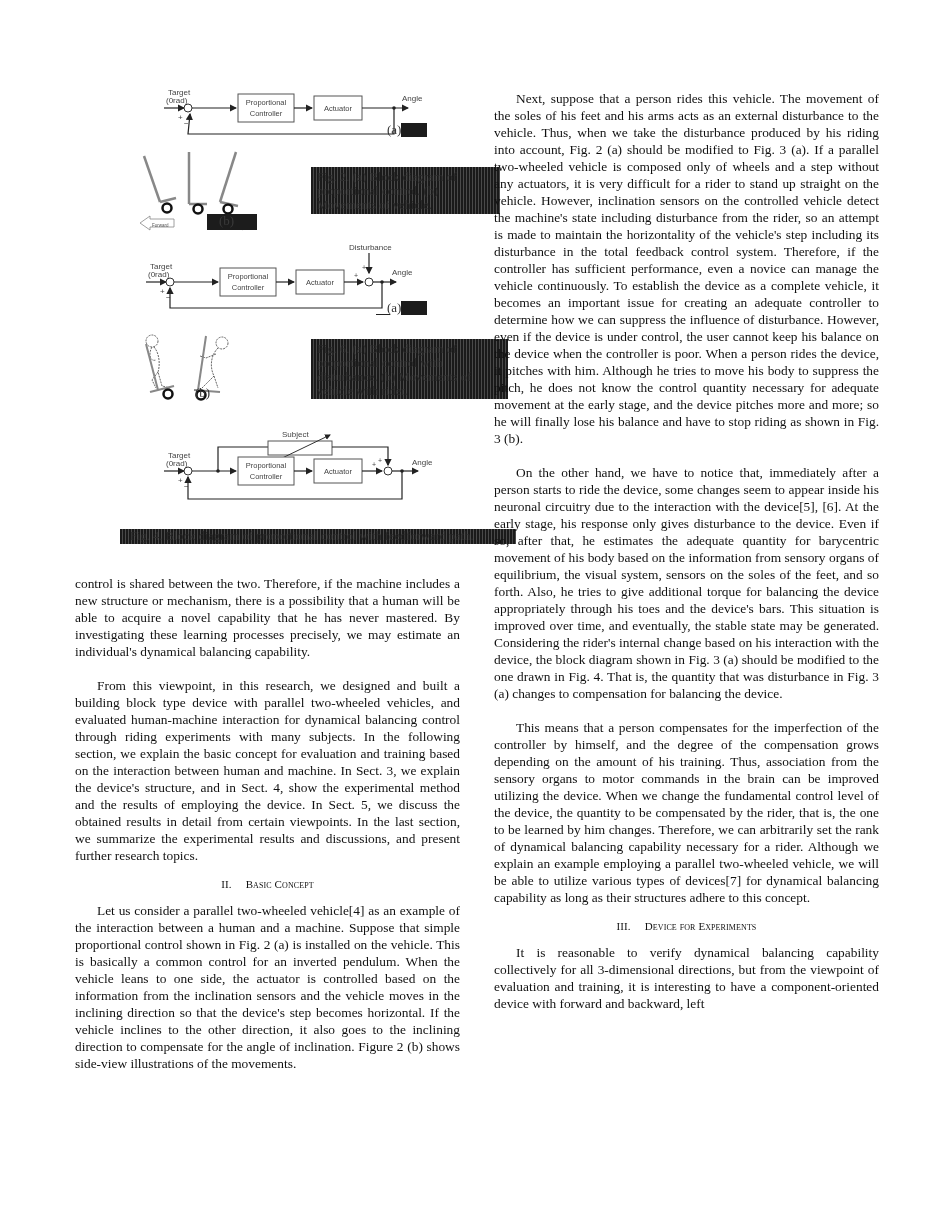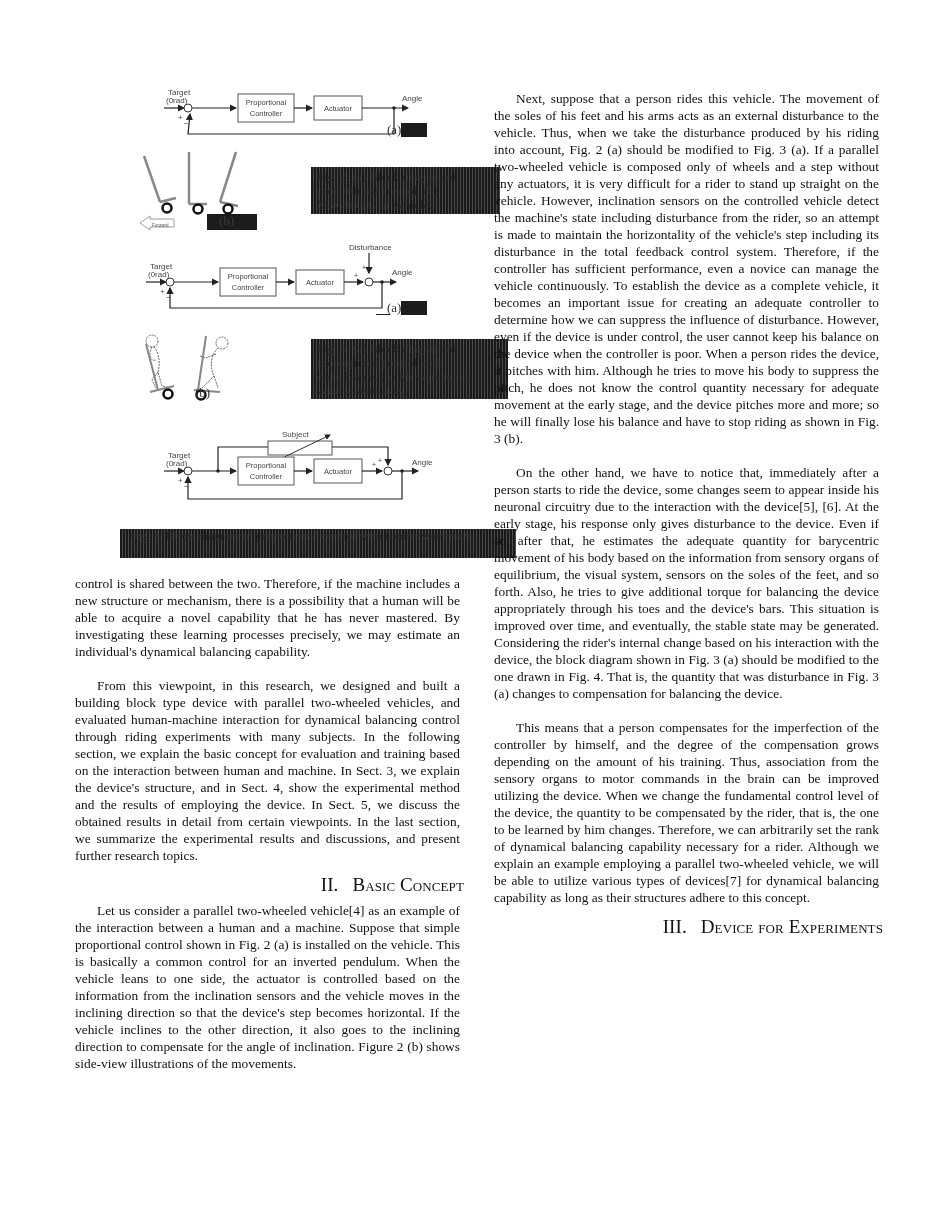--- a/index.html
+++ b/index.html
@@ -5,22 +5,22 @@
   html, body { margin: 0; padding: 0; background: #ffffff; }
   body { width: 952px; height: 1232px; position: relative; overflow: hidden;
          font-family: "Liberation Serif", "DejaVu Serif", serif; color: #111; }
   .col { position: absolute; top: 0; width: 393px; }
   .col-left { left: 71px; }
   .col-right { left: 490px; top: 86px; }
   p.para { margin: 4px; font-size: 13.4px; line-height: 17px; text-align: justify;
            text-indent: 22px; hyphens: none; }
   p.para.noindent { text-indent: 0; }
   .gap { height: 9px; }
-  h2.sec { margin: 0; font-weight: normal; font-size: 19px; line-height: 17px;
-           text-align: right; padding: 8px 0 5px 0; letter-spacing: 0.1px; }
+  h2.sec { margin: 0; font-weight: normal; font-size: 11px; line-height: 17px;
+           text-align: center; padding: 8px 0 5px 0; letter-spacing: 0.1px; }
   h2.sec .num { margin-right: 14px; }
   h2.sec .sc { font-variant: small-caps; }
   .fig { position: absolute; margin-left: 44px; }
   .fig svg text { font-family: "Liberation Sans", "DejaVu Sans", sans-serif; }
   .capbox { position: absolute; background: repeating-linear-gradient(90deg,#1a1a1a 0px,#1a1a1a 2px,#4a4a4a 2px,#4a4a4a 3px);
             color: #2b2b2b; font-size: 12.5px; line-height: 14px; padding: 3px 6px; box-sizing: border-box; margin-left: 48px; }
   .blackpatch { position: absolute; background: #1c1c1c; }
   .sublabel { position: absolute; font-size: 13px; color: #333; }
 </style>
 </head>
@@ -171,34 +171,35 @@
     <line x1="200" y1="46" x2="220" y2="46" stroke="#222" stroke-width="1.2" marker-end="url(#ah4)"></line>
     <text x="210" y="42" font-size="7" fill="#444">+</text>
     <text x="216" y="38" font-size="7" fill="#444">+</text>
     <circle cx="226" cy="46" r="4" fill="#fff" stroke="#333" stroke-width="1"></circle>
     <line x1="230" y1="46" x2="256" y2="46" stroke="#222" stroke-width="1.2" marker-end="url(#ah4)"></line>
     <circle cx="240" cy="46" r="1.8" fill="#222"></circle>
     <text x="250" y="40" font-size="8" fill="#444">Angle</text>
     <polyline points="240,46 240,74 26,74 26,52" fill="none" stroke="#222" stroke-width="1.2" marker-end="url(#ah4)"></polyline>
   </svg>
 </div>
-<div class="capbox" style="left:72px; top:529px; width:396px; height:29px; font-size:12.5px; line-height:11px; padding:2px 10px; white-space:nowrap; overflow:hidden;">Fig. 4. Block diagram of proportional control with feedforward path.</div>
+<div class="capbox" style="left:72px; top:529px; width:396px; height:15px; font-size:12.5px; line-height:11px; padding:2px 10px; white-space:nowrap; overflow:hidden;">Fig. 4. Block diagram of proportional control with feedforward path.</div>
 
 <div class="col col-left" style="top:571px;">
   <p class="para noindent">control is shared between the two. Therefore, if the machine includes a new structure or mechanism, there is a possibility that a human will be able to acquire a novel capability that he has never mastered. By investigating these learning processes precisely, we may estimate an individual's dynamical balancing capability.</p>
   <div class="gap"></div>
   <p class="para">From this viewpoint, in this research, we designed and built a building block type device with parallel two-wheeled vehicles, and evaluated human-machine interaction for dynamical balancing control through riding experiments with many subjects. In the following section, we explain the basic concept for evaluation and training based on the interaction between human and machine. In Sect. 3, we explain the device's structure, and in Sect. 4, show the experimental method and the results of employing the device. In Sect. 5, we discuss the obtained results in detail from certain viewpoints. In the last section, we summarize the experimental results and discussions, and present further research topics.</p>
   <h2 class="sec">
     <span class="num">II.</span><span class="sc">Basic Concept</span>
   </h2>
   <p class="para">Let us consider a parallel two-wheeled vehicle[4] as an example of the interaction between a human and a machine. Suppose that simple proportional control shown in Fig. 2 (a) is installed on the vehicle. This is basically a common control for an inverted pendulum. When the vehicle leans to one side, the actuator is controlled based on the information from the inclination sensors and the vehicle moves in the inclining direction so that the device's step becomes horizontal. If the vehicle inclines to the other direction, it also goes to the inclining direction to compensate for the angle of inclination. Figure 2 (b) shows side-view illustrations of the movements.</p>
 </div>
 
 <div class="col col-right">
   <p class="para">Next, suppose that a person rides this vehicle. The movement of the soles of his feet and his arms acts as an external disturbance to the vehicle. Thus, when we take the disturbance produced by his riding into account, Fig. 2 (a) should be modified to Fig. 3 (a). If a parallel two-wheeled vehicle is composed only of wheels and a step without any actuators, it is very difficult for a rider to stand up straight on the vehicle. However, inclination sensors on the controlled vehicle detect the machine's state including disturbance from the rider, so an attempt is made to maintain the horizontality of the vehicle's step including its disturbance in the total feedback control system. Therefore, if the controller has sufficient performance, even a novice can manage the vehicle continuously. To establish the device as a complete vehicle, it becomes an important issue for creating an adequate controller to determine how we can suppress the influence of disturbance. However, even if the device is under control, the user cannot keep his balance on the device when the controller is poor. When a person rides the device, it pitches with him. Although he tries to move his body to suppress the pitch, he does not know the control quantity necessary for adequate movement at the early stage, and the device pitches more and more; so he will finally lose his balance and have to stop riding as shown in Fig. 3 (b).</p>
   <div class="gap"></div>
   <p class="para">On the other hand, we have to notice that, immediately after a person starts to ride the device, some changes seem to appear inside his neuronal circuitry due to the interaction with the device[5], [6]. At the early stage, his response only gives disturbance to the device. Even if so, after that, he estimates the adequate quantity for barycentric movement of his body based on the information from sensory organs of equilibrium, the visual system, sensors on the soles of the feet, and so forth. Also, he tries to give additional torque for balancing the device appropriately through his toes and the device's bars. This situation is improved over time, and eventually, the stable state may be generated. Considering the rider's internal change based on his interaction with the device, the block diagram shown in Fig. 3 (a) should be modified to the one drawn in Fig. 4. That is, the quantity that was disturbance in Fig. 3 (a) changes to compensation for balancing the device.</p>
   <div class="gap"></div>
   <p class="para">This means that a person compensates for the imperfection of the controller by himself, and the degree of the compensation grows depending on the amount of his training. Thus, association from the sensory organs to motor commands in the brain can be improved utilizing the device. When we change the fundamental control level of the device, the quantity to be compensated by the rider, that is, the one to be learned by him changes. Therefore, we can arbitrarily set the rank of dynamical balancing capability necessary for a rider. Although we explain an example employing a parallel two-wheeled vehicle, we will be able to utilize various types of devices[7] for dynamical balancing capability as long as their structures adhere to this concept.</p>
   <h2 class="sec">
     <span class="num">III.</span><span class="sc">Device for Experiments</span>
   </h2>
+  <p class="para">It is reasonable to verify dynamical balancing capability collectively for all 3-dimensional directions, but from the viewpoint of evaluation and training, it is interesting to have a component-oriented device with forward and backward, left</p>
 </div>
 
 </body></html>

